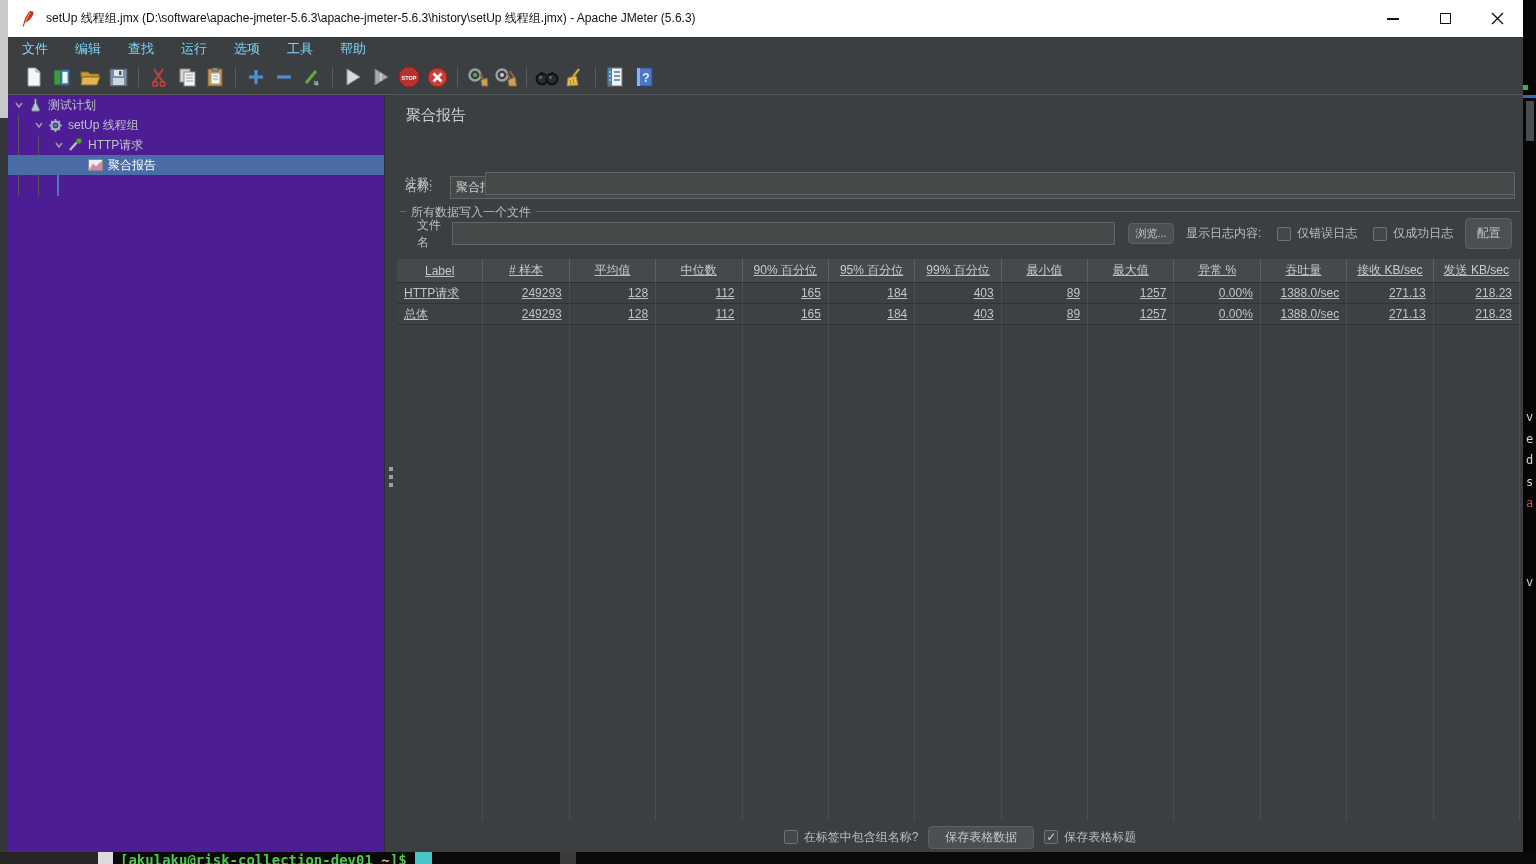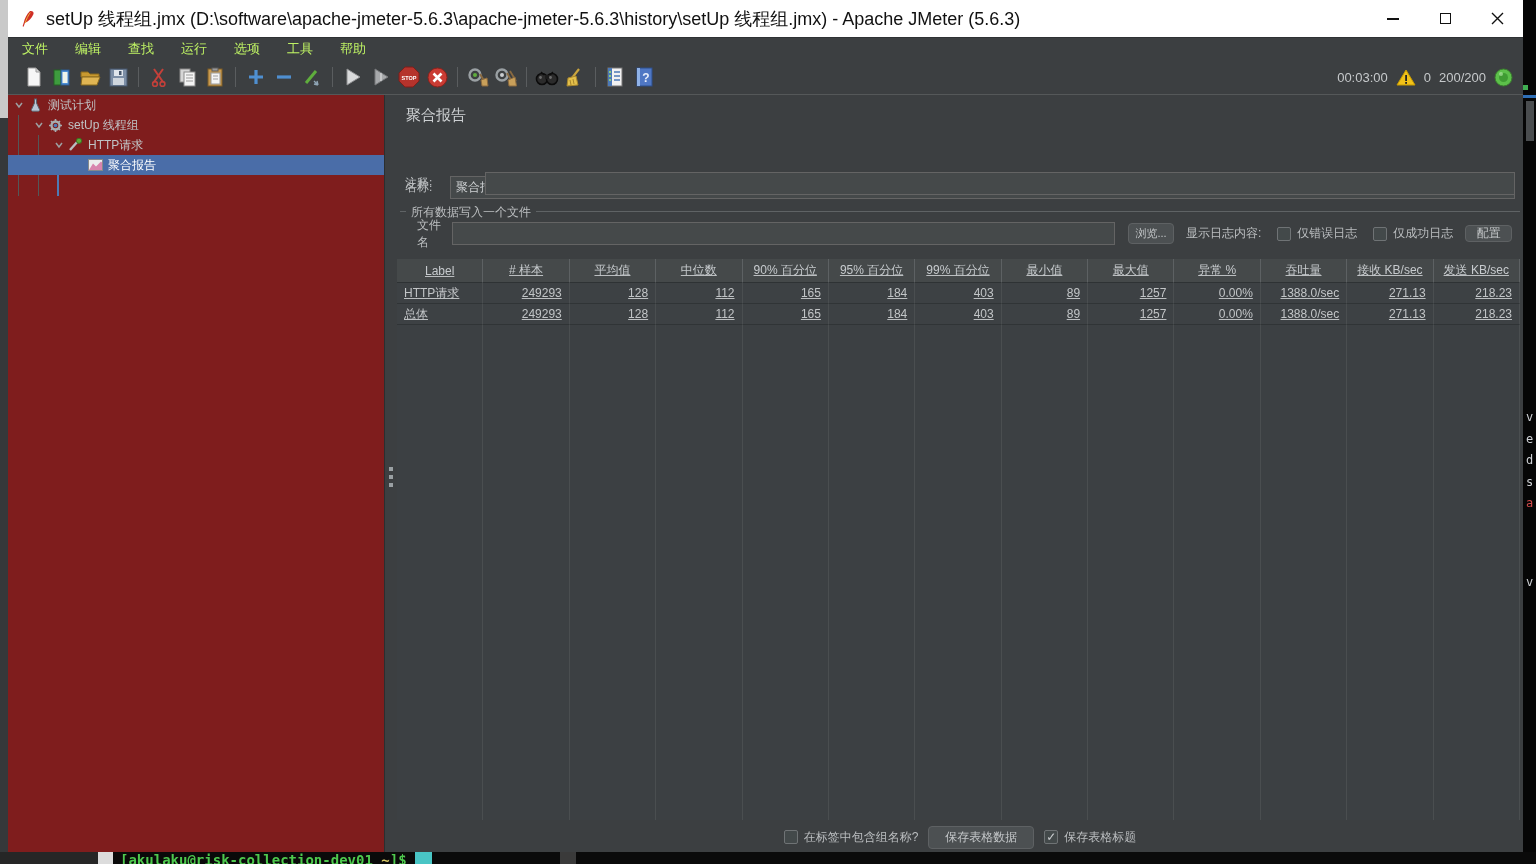--- a/index.html
+++ b/index.html
@@ -22,38 +22,38 @@
   .terminal .seg-white { position:absolute; left:98px; top:0; width:15px; height:12px; background:#dcdcdc; }
   .terminal .seg-tick { position:absolute; left:560px; top:0; width:16px; height:12px; background:#3a3a3a; }
   .terminal .prompt { position:absolute; left:120px; top:0; font:bold 14px/16px "DejaVu Sans Mono", monospace; white-space:pre; }
   .t-green { color:#4ec94e; } .t-yellow { color:#d7c765; } .t-cyan { background:#49c5c5; color:#49c5c5; }
 
   
   .jmeter { position:absolute; left:8px; top:0; width:1515px; height:852px; background:#3c3f41; color:#bbbec0; font-size:12px; }
 
   .titlebar { position:relative; height:37px; background:#ffffff; display:flex; align-items:center; }
   .titlebar .logo { margin:0 10px 0 12px; display:flex; }
-  .titlebar .title { color:#111; font-size:18px; }
+  .titlebar .title { color:#111; font-size:12px; }
   .win-controls { position:absolute; right:0; top:0; height:37px; display:flex; }
   .win-btn { width:52px; height:37px; display:flex; align-items:center; justify-content:center; }
   .min-glyph { width:12px; height:2px; background:#111; }
   .max-glyph { width:11px; height:11px; border:1.5px solid #111; }
 
   .menubar { height:23px; background:#3c3f41; display:flex; align-items:center; padding-left:14px; gap:27px; border-top:1px solid #2f3234; }
-  .menubar span { color:#bef264; font-size:13px; }
+  .menubar span { color:#7dd3fc; font-size:13px; }
 
   .toolbar { height:35px; display:flex; align-items:center; padding-left:12px; border-bottom:1px solid #555859; position:relative; }
   .tb-icon { width:24px; height:24px; display:flex; align-items:center; justify-content:center; margin:0 2px; }
   .tb-sep { width:1px; height:20px; background:#5a5d5f; margin:0 6px; }
   .tb-status { position:absolute; right:10px; top:0; height:35px; display:flex; align-items:center; gap:8px; color:#c6c9cb; font-size:13px; }
 
   .body { position:absolute; top:95px; left:0; right:0; bottom:0; display:flex; }
 
   
-  .tree { position:relative; width:377px; background:#7f1d1d; border-right:1px solid #2b2e30; overflow:hidden; }
+  .tree { position:relative; width:377px; background:#4c1d95; border-right:1px solid #2b2e30; overflow:hidden; }
   .tree-row { position:relative; height:20px; display:flex; align-items:center; color:#c0c3c5; white-space:nowrap; }
   .tree-row.selected { background:#4a6da8; color:#fff; }
   .tree-chevron { width:14px; display:flex; justify-content:center; }
   .tree-icon { width:18px; display:flex; justify-content:center; margin-right:4px; }
   .guide { position:absolute; width:1px; background:#545758; }
   .guide.blue { background:#4d7ab5; width:2px; }
 
   .splitter { width:12px; background:#3c3f41; position:relative; }
   .splitter .grip { position:absolute; left:4px; top:372px; display:flex; flex-direction:column; gap:4px; }
   .splitter .grip i { width:4px; height:4px; background:#9aa0a3; display:block; }
@@ -68,21 +68,21 @@
   .tfield { flex:1; height:23px; background:#45494a; border:1px solid #646464; color:#d0d3d5; font-size:12px; padding:0 5px; font-family:"Liberation Sans",sans-serif; }
 
   .groupbox-line { position:absolute; left:3px; right:3px; top:116px; border-top:1px solid #5f6365; }
   .groupbox-title { position:absolute; left:9px; top:109px; background:#3c3f41; padding:0 5px; color:#bcbfc1; font-size:12px; }
 
   .row-file { position:absolute; left:0; right:8px; top:127px; height:23px; display:flex; align-items:center; }
   .row-file .frm-label.fn { margin-left:20px; width:35px; }
   .ffield { width:663px; height:23px; background:#45494a; border:1px solid #646464; color:#d0d3d5; padding:0 5px; font-size:12px; font-family:"Liberation Sans",sans-serif; }
   .btn { background:#4c5052; border:1px solid #5e6163; border-radius:4px; color:#c3c6c8; font-size:12px; display:inline-flex; align-items:center; justify-content:center; font-family:"Liberation Sans",sans-serif; }
   .btn.browse { width:46px; height:21px; margin-left:13px; font-size:11px; }
-  .btn.config { width:47px; height:17px; margin-left:12px;font-family:Liberation Serif, serif; }
+  .btn.config { width:47px; height:31px; margin-left:12px;font-family:Liberation Serif, serif; }
   .log-label { margin-left:12px; }
   .cb-wrap { display:flex; align-items:center; gap:6px; margin-left:16px; }
   .cb { width:14px; height:14px; background:#43494a; border:1px solid #6f7375; border-radius:2px; display:inline-flex; align-items:center; justify-content:center; color:#c9ccce; font-size:12px; line-height:12px; }
 
   
   .table { position:absolute; left:0; right:3px; top:164px; }
   .tgrid { display:grid; grid-template-columns:repeat(13, 1fr);text-decoration:underline; }
   .th { height:24px; background:#45494a; color:#c7cbce; display:flex; align-items:center; justify-content:center;
         border-right:1px solid #5d6163; border-bottom:1px solid #2e3234; font-size:12px; white-space:nowrap; overflow:hidden; }
   .td { height:21px; background:#3d4144; color:#c2c5c7; display:flex; align-items:center;
@@ -150,35 +150,20 @@
         <span>文件</span>
         <span>编辑</span>
         <span>查找</span>
         <span>运行</span>
         <span>选项</span>
         <span>工具</span>
         <span>帮助</span>
       </div>
 
     <div class="toolbar" id="toolbar">
-      <div class="tb-status">
-        <span>00:03:00</span>
-        <svg width="20" height="18" viewBox="0 0 20 18">
-          <path d="M10 1 L19 16 L1 16 Z" fill="#f2c218" stroke="#c79b00" stroke-width="1"></path>
-          <rect x="9.2" y="6" width="1.8" height="6" fill="#222"></rect>
-          <rect x="9.2" y="13" width="1.8" height="1.8" fill="#222"></rect>
-        </svg>
-        <span>0</span>
-        <span>200/200</span>
-        <svg width="19" height="19" viewBox="0 0 19 19">
-          <circle cx="9.5" cy="9.5" r="8.5" fill="#5cc04a" stroke="#3a7d2e" stroke-width="1"></circle>
-          <circle cx="9.5" cy="9.5" r="4.5" fill="#3f9c33"></circle>
-          <circle cx="7" cy="6" r="2" fill="#a8e29b" opacity="0.7"></circle>
-        </svg>
-      </div>
     <span class="tb-icon">
           <svg width="18" height="20">
             <path d="M3 1h8l4 4v14H3z" fill="#f6f6f6" stroke="#9a9a9a"></path>
             <path d="M11 1l4 4h-4z" fill="#d5d5d5" stroke="#9a9a9a"></path>
           </svg>
         </span>
         <span class="tb-icon">
           <svg width="20" height="20">
             <rect x="2" y="3" width="7" height="15" fill="#3e9c3e" stroke="#256325"></rect>
             <rect x="9" y="3" width="8" height="15" fill="#4c8fd6" stroke="#2c5a92"></rect>

